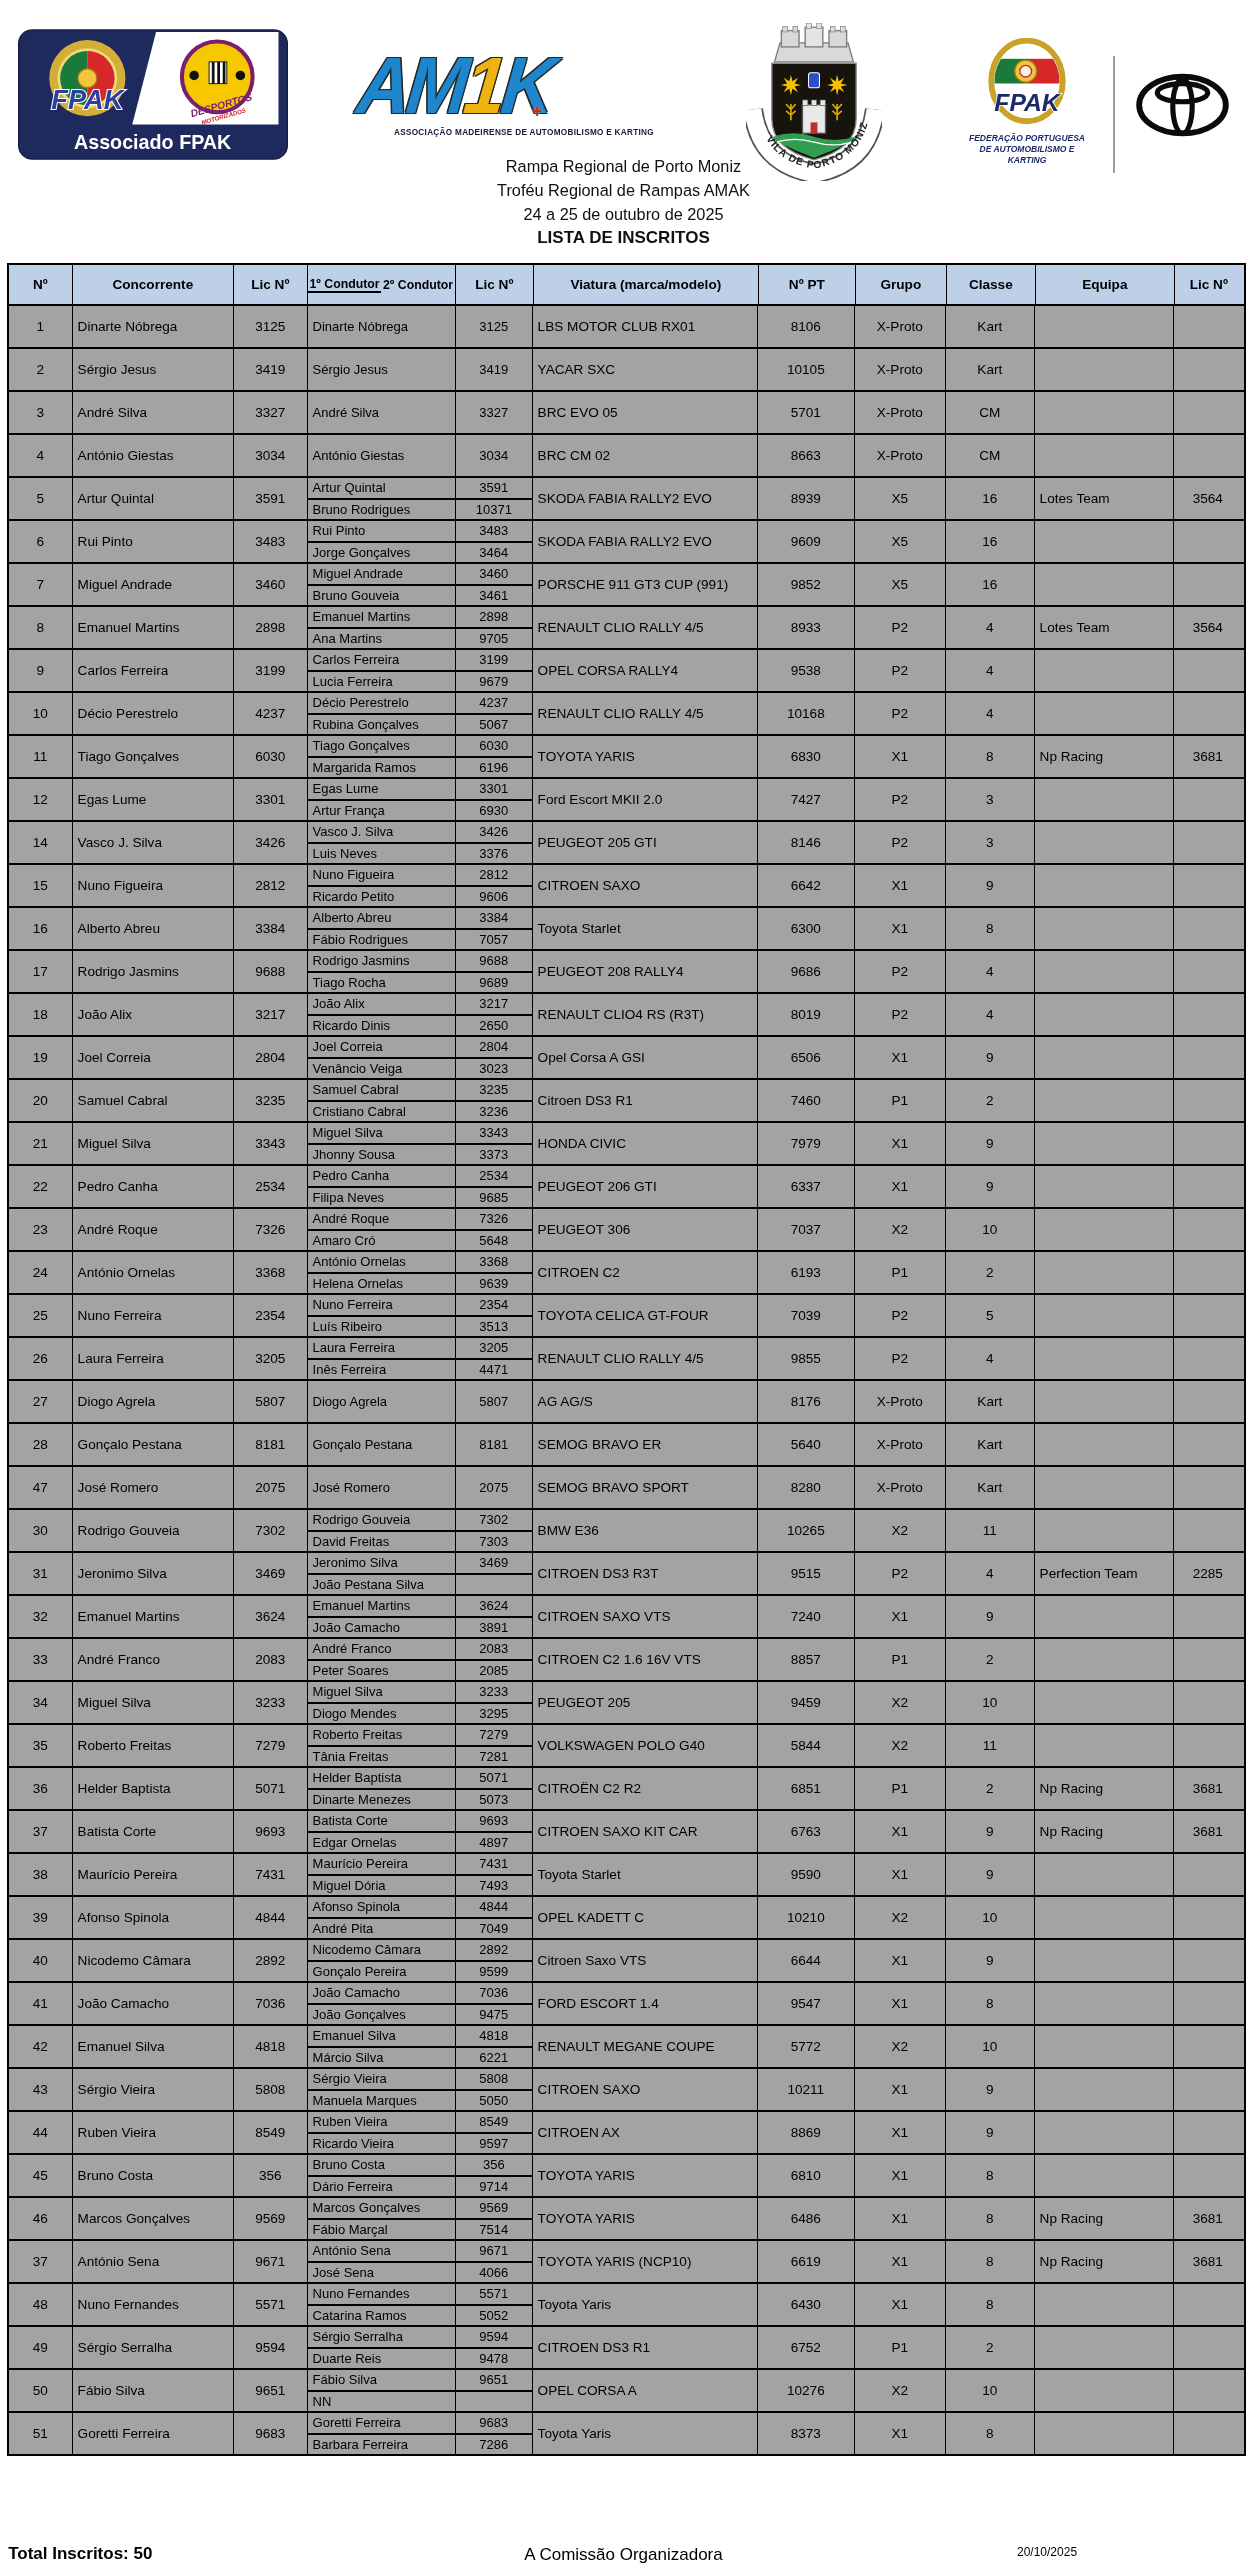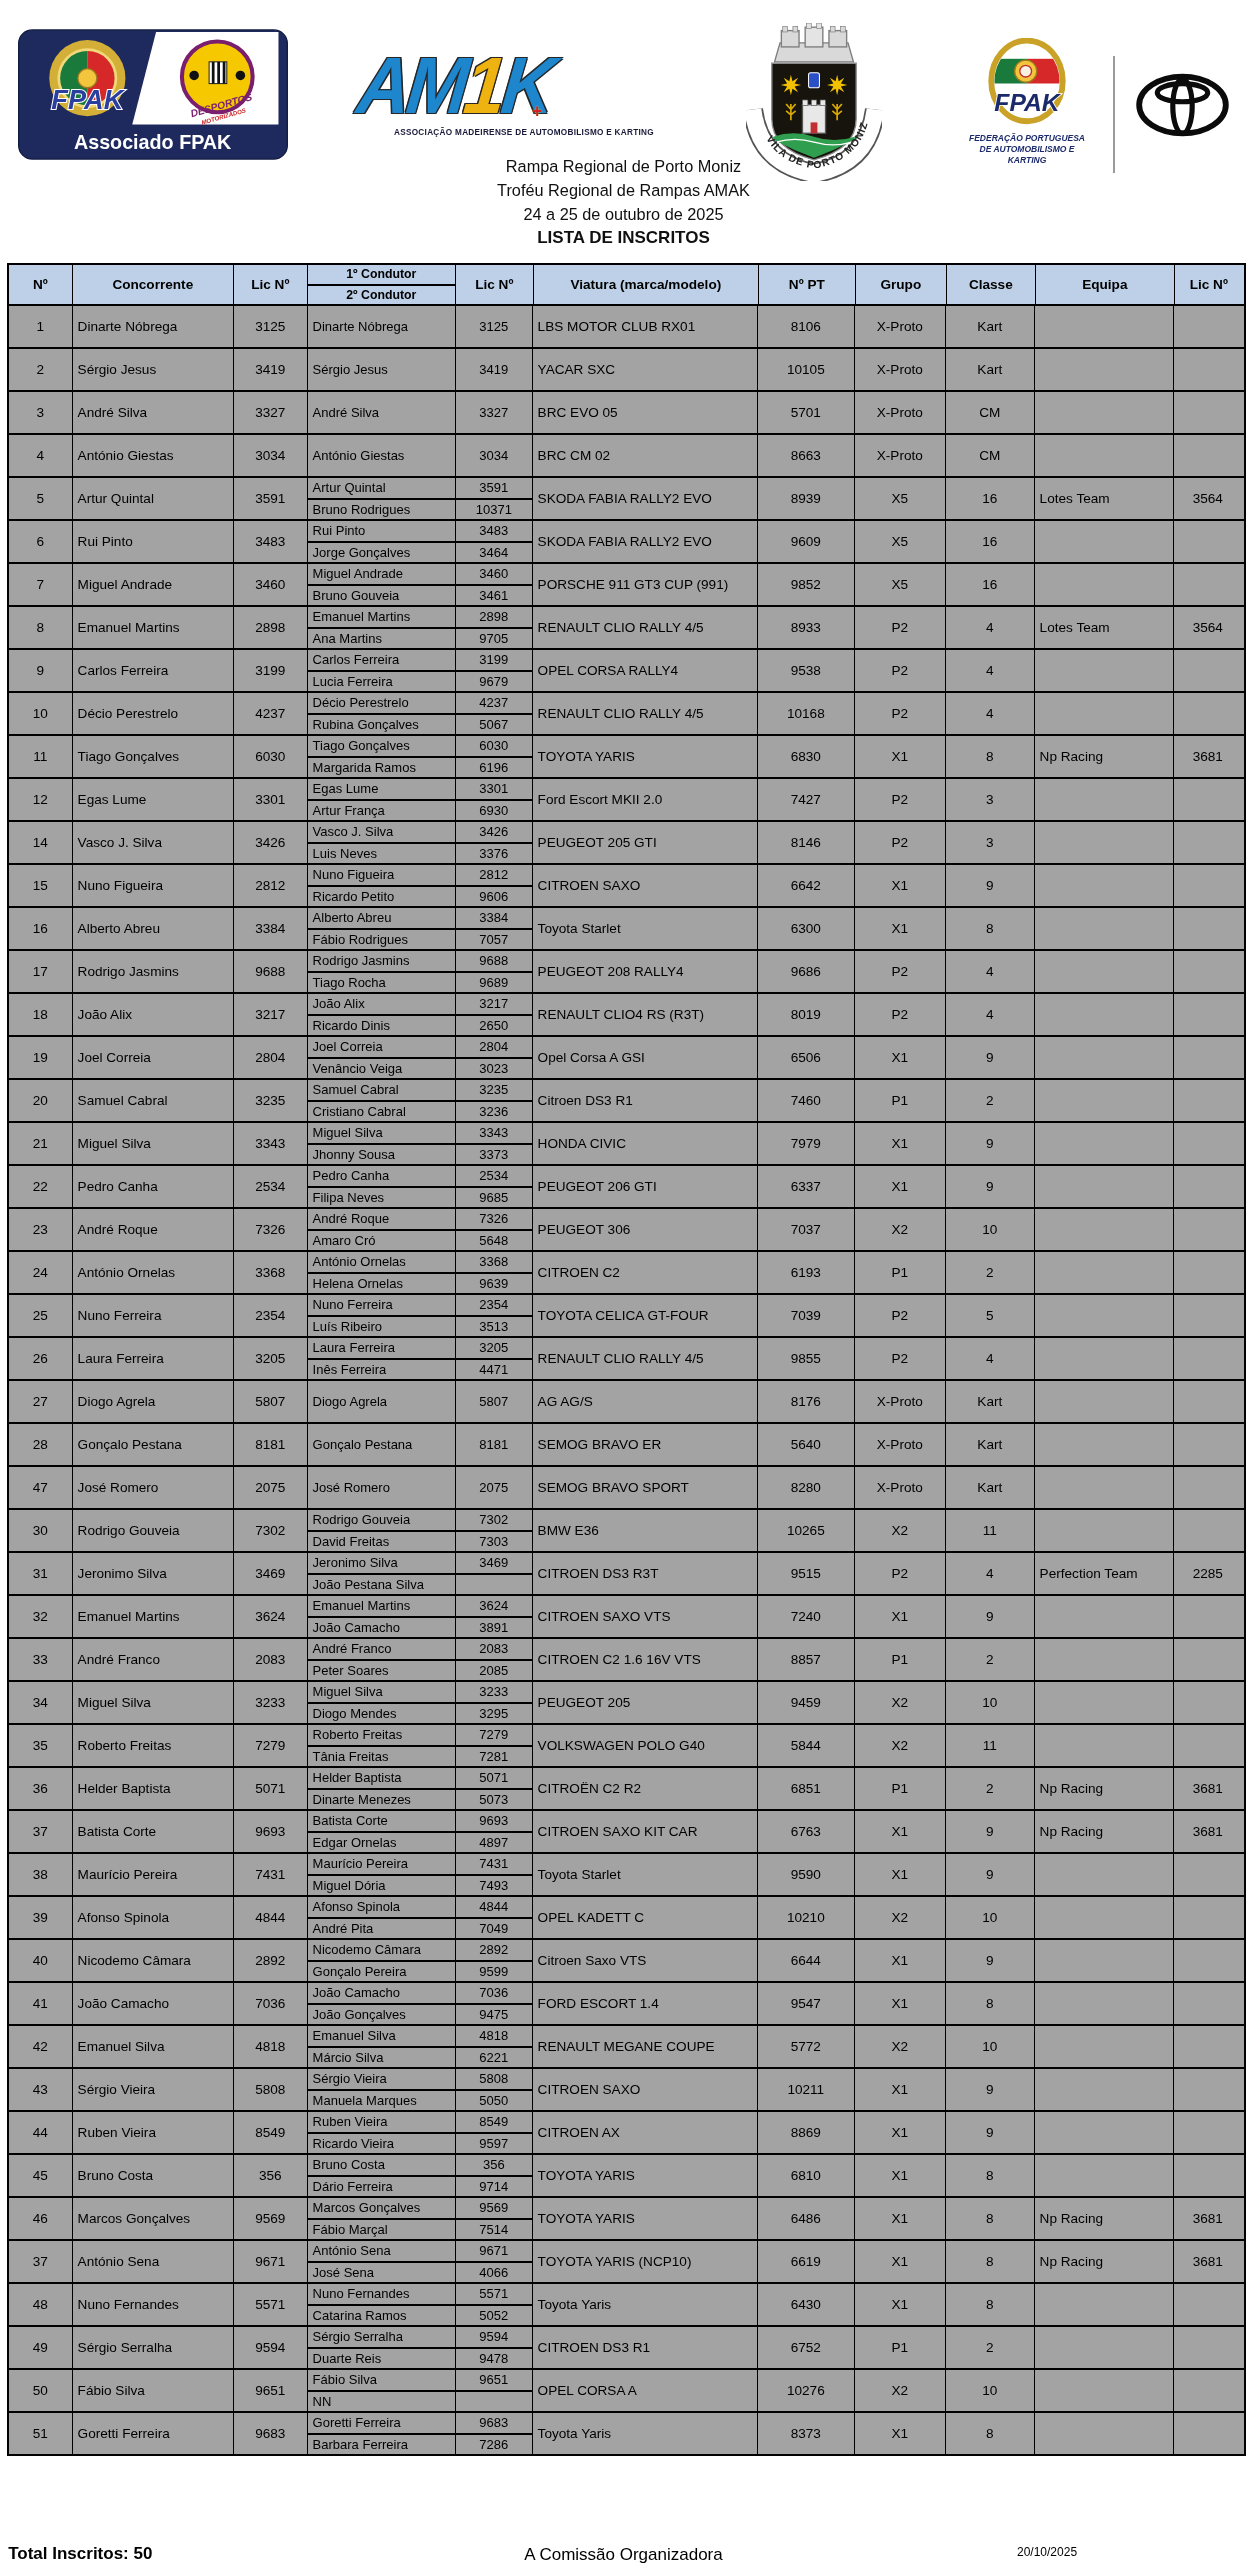--- a/index.html
+++ b/index.html
@@ -27,21 +27,21 @@
   .titles{position:absolute;left:0;top:154px;width:100%;text-align:center;line-height:24px;font-size:16.3px;color:#101010;}
   .titles .t4{font-weight:bold;font-size:17px;}
 
   
   .grid-table{position:absolute;left:6.8px;top:263px;width:1239px;border:2.7px solid #000;box-sizing:border-box;background:#a3a3a3;}
   .t-head{display:grid;grid-template-columns:64px 161px 74px 148px 78px 225px 97px 91px 89px 139px 68px;
     background:#bdd0e7;height:39px;border-bottom:2.7px solid #000;}
   .h-cell{display:flex;align-items:center;justify-content:center;font-weight:bold;font-size:13.6px;
     border-right:1.4px solid #000;box-sizing:border-box;text-align:center;}
   .h-cell:last-child{border-right:none;}
-  .h-cond{flex-direction:column;justify-content:stretch;padding:0;}
+  .h-cond{flex-direction:row;justify-content:stretch;padding:0;}
   .h-cond .half{flex:1;display:flex;align-items:center;justify-content:center;width:100%;font-size:12.3px;box-sizing:border-box;}
   .h-cond .half.first{border-bottom:2px solid #000;}
 
   .t-row{display:grid;grid-template-columns:64px 161px 74px 225px 225px 97px 91px 89px 139px 68px;
     height:41px;border-bottom:2px solid #000;box-sizing:content-box;}
   .t-row:last-child{border-bottom:none;}
   .cell{border-right:1.4px solid #000;box-sizing:border-box;display:flex;align-items:center;font-size:13.6px;overflow:hidden;}
   .cell:last-child{border-right:none;}
   .ctr{justify-content:center;text-align:center;}
   .lft{padding-left:4.8px;justify-content:flex-start;text-align:left;}

